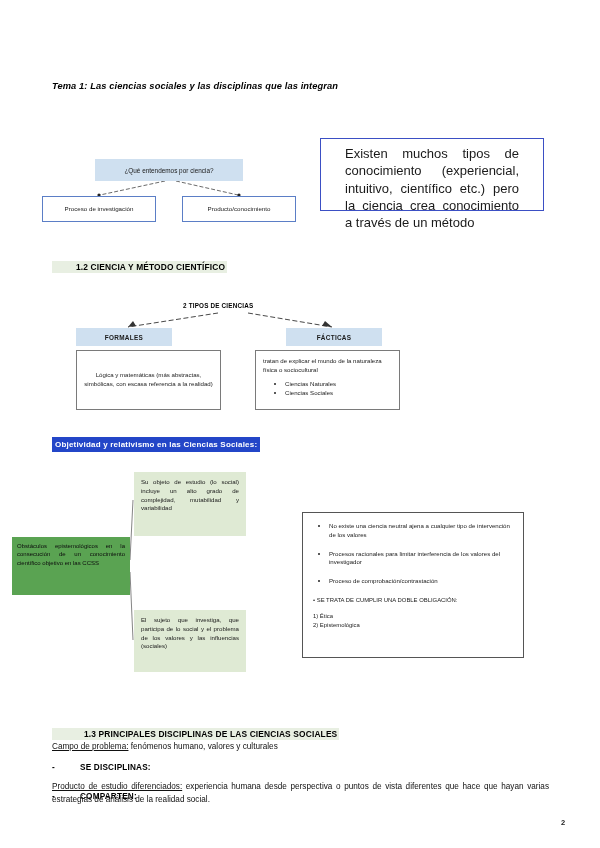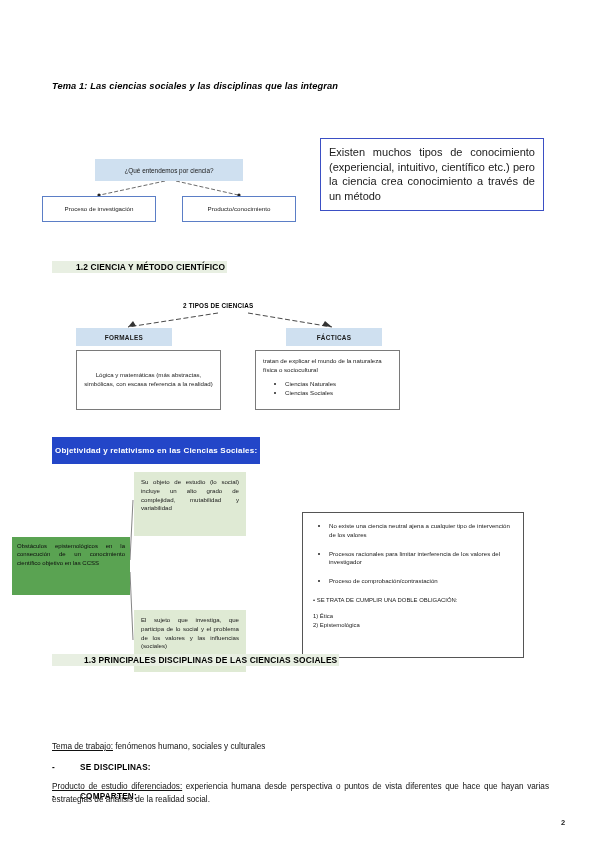--- a/index.html
+++ b/index.html
@@ -14,46 +14,46 @@
   .doc-title{
     position:absolute;left:52px;top:81px;
     font-size:9.3px;font-weight:bold;font-style:italic;letter-spacing:.1px;
   }
   .sec-head{
     position:absolute;font-size:8.4px;font-weight:bold;
     background:#e8efe2;padding:1px 2px;letter-spacing:.15px;white-space:nowrap;
   }
   #sec11{left:52px;top:124px;}
   #sec12{left:52px;top:261px;padding-left:24px;}
-  #sec13{left:52px;top:654px;padding-left:32px;}
+  #sec13{left:52px;top:728px;padding-left:32px;}
 
   .hl-blue{
     position:absolute;left:52px;top:437px;
     background:#2346c8;color:#fff;font-size:8px;font-weight:bold;
-    padding:9px 3px;letter-spacing:.2px;white-space:nowrap;
+    padding:3px 3px;letter-spacing:.2px;white-space:nowrap;
   }
 
   
   .q-box{
     position:absolute;left:95px;top:159px;width:148px;height:22px;
     background:#cfe0f0;display:flex;align-items:center;justify-content:center;
     font-size:6.4px;color:#1a1a1a;
   }
   .wbox{
     position:absolute;border:1px solid #5b7ec6;background:#fff;
     display:flex;align-items:center;justify-content:center;text-align:center;
     font-size:6.2px;color:#222;line-height:1.25;
   }
   #box-proceso{left:42px;top:196px;width:112px;height:24px;}
   #box-producto{left:182px;top:196px;width:112px;height:24px;}
 
   .blue-note{
     position:absolute;left:320px;top:138px;width:224px;height:73px;
     border:1.2px solid #3b4fc4;background:#fff;box-sizing:border-box;
-    padding:6px 8px;font-size:11px;line-height:1.33;color:#1a1a1a;
+    padding:6px 24px;font-size:13px;line-height:1.33;color:#1a1a1a;
     text-align:justify;
   }
 
   
   .tip-label{
     position:absolute;left:183px;top:302px;font-size:6.3px;font-weight:bold;
     letter-spacing:.2px;
   }
   .blue-cap{
     position:absolute;background:#cfe0f0;height:18px;
@@ -183,21 +183,21 @@
       <div>2) Epistemológica</div>
     </div>
   </div>
 
   <div class="sec-head" id="sec13">1.3 PRINCIPALES DISCIPLINAS DE LAS CIENCIAS SOCIALES</div>
 
   <div class="dash-item" id="d-comparten">
     <span class="dash">-</span><span>COMPARTEN:</span>
   </div>
   <div class="body-line" id="l-campo">
-    <span class="u">Tema de trabajo:</span><span> fenómenos humano, sociales y culturales</span>
+    <span class="u">Campo de problema:</span><span> fenómenos humano, valores y culturales</span>
   </div>
 
   <div class="dash-item" id="d-diferencian">
     <span class="dash">-</span><span>SE DISCIPLINAS:</span>
   </div>
   <div class="body-line" id="l-objetivos">
     <span class="u">Producto de estudio diferenciados:</span><span> experiencia humana desde perspectiva o puntos de vista diferentes que hace que hayan varias estrategias de análisis de la realidad social.</span>
   </div>
 
   <div class="page-num">2</div>

